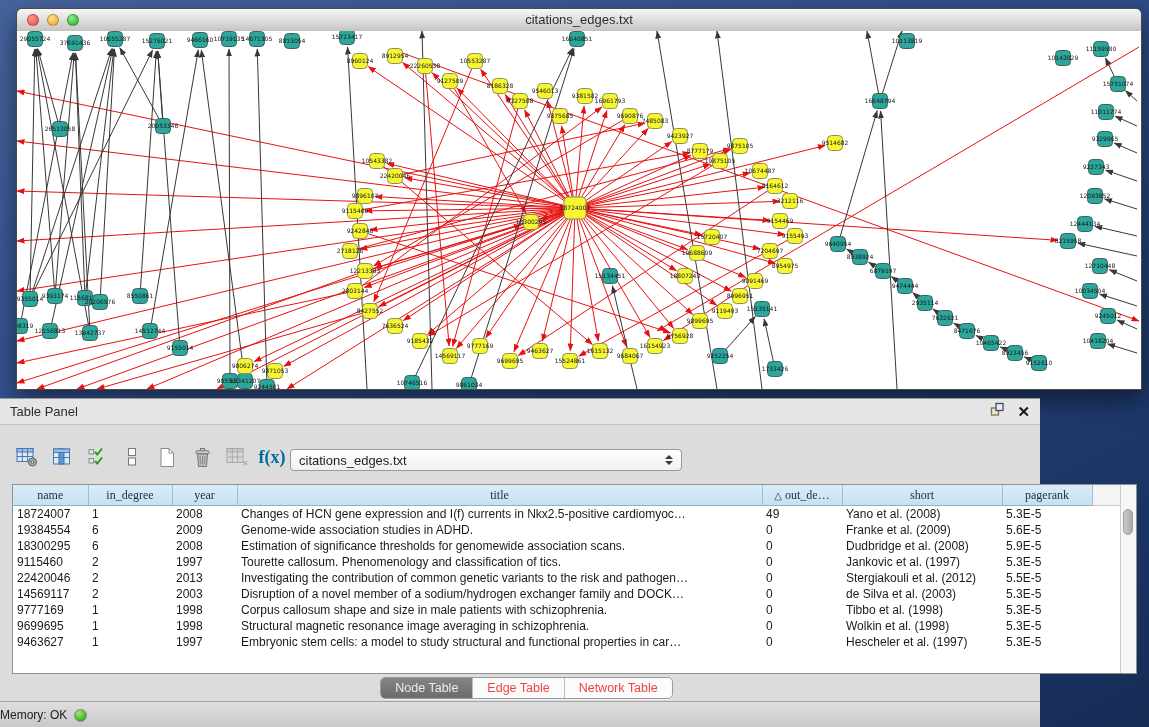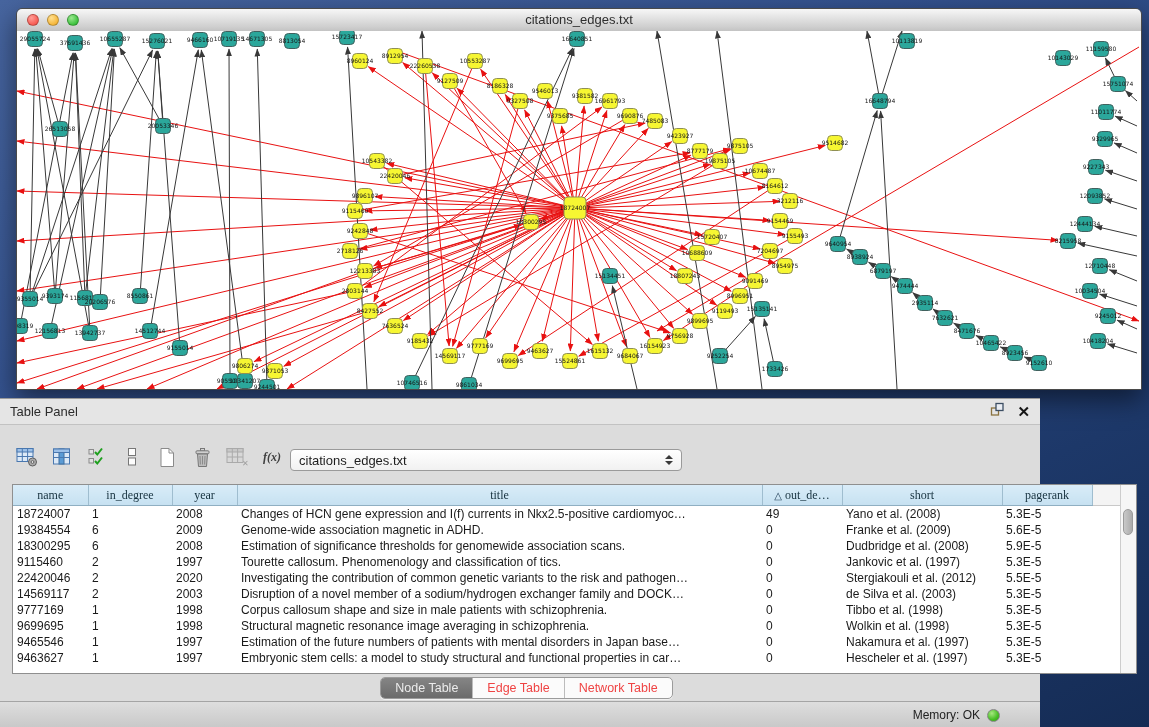--- a/index.html
+++ b/index.html
@@ -32,21 +32,21 @@
     background-image:radial-gradient(#7d7d7d 1px,transparent 1.3px);background-size:4px 3px;}
   .panel-titlebar{position:absolute;left:0;top:0;right:0;height:26px;background:#e5e5e5;
     border-bottom:1px solid #c2c2c2;display:flex;align-items:center;padding:0 10px;box-sizing:border-box;}
   .panel-title{font-size:13px;color:#2c2c2c;}
   .titlebar-right{margin-left:auto;display:flex;align-items:center;gap:12px;}
   .close-x{font-size:15px;font-weight:bold;color:#151515;line-height:14px;cursor:default;}
   .panel-body{position:absolute;left:0;top:26px;right:0;bottom:0;background:#dcdcdc;}
 
   .toolbar{position:absolute;left:14px;top:16px;height:32px;display:flex;align-items:center;gap:9px;}
   .tool-btn{width:26px;height:26px;display:flex;align-items:center;justify-content:center;}
-  .fx{font-family:"Liberation Serif",serif;font-style:italic;font-weight:bold;font-size:12px;color:#404040;}
+  .fx{font-family:"Liberation Serif",serif;font-weight:bold;font-size:18px;color:#0369a1;}
   .dropdown{position:absolute;left:290px;top:24px;width:392px;height:22px;background:linear-gradient(#ffffff,#f1f1f1);
     border:1px solid #9a9a9a;border-radius:4px;box-sizing:border-box;display:flex;align-items:center;
     padding:0 8px;font-size:13px;color:#1d1d1d;}
   .dd-arrows{margin-left:auto;display:flex;flex-direction:column;gap:2px;align-items:center;}
   .dd-arrows i{display:block;width:0;height:0;border-left:4px solid transparent;border-right:4px solid transparent;}
   .dd-up{border-bottom:4px solid #3a3a3a;}
   .dd-down{border-top:4px solid #3a3a3a;}
 
   .table-wrap{position:absolute;left:12px;top:59px;width:1125px;height:190px;background:#ffffff;
     border:1px solid #8f8f8f;box-sizing:border-box;overflow:hidden;}
@@ -64,21 +64,21 @@
 
   .tabs-row{position:absolute;left:13px;right:0;top:252px;display:flex;justify-content:center;}
   .seg{display:inline-flex;border:1px solid #9b9b9b;border-radius:5px;overflow:hidden;background:#fbfbfb;
     box-shadow:0 1px 0 rgba(255,255,255,.6);}
   .seg .segment{padding:2px 14px;font-size:12.5px;color:#ef4444;border-left:1px solid #bcbcbc;line-height:16px;}
   .seg .segment:first-child{border-left:none;}
   .seg .segment.active{background:linear-gradient(#858585,#6b6b6b);color:#ececec;}
 
   .status-bar{position:absolute;left:0;right:0;bottom:0;height:27px;
     background:linear-gradient(#dedede,#c8c8c8);border-top:1px solid #a5a5a5;
-    display:flex;align-items:center;justify-content:flex-end;padding-right:40px;box-sizing:border-box;gap:7px;}
+    display:flex;align-items:center;padding-right:55px;box-sizing:border-box;gap:7px;}
   .mem-label{font-size:12px;color:#222;}
   .mem-dot{width:13px;height:13px;border-radius:50%;border:1px solid #858585;box-sizing:border-box;
     background:radial-gradient(circle at 35% 30%,#a6e77f,#46bd24 60%,#2f9e12);}
 </style>
 </head>
 <body>
 
 <div class="desktop">
 
   <div class="net-window">
@@ -819,21 +819,21 @@
                 <td>Changes of HCN gene expression and I(f) currents in Nkx2.5-positive cardiomyoc…</td>
                 <td>49</td>
                 <td>Yano et al. (2008)</td>
                 <td>5.3E-5</td>
                 <td></td>
               </tr>
               <tr>
                 <td>19384554</td>
                 <td>6</td>
                 <td>2009</td>
-                <td>Genome-wide association magnetic in ADHD.</td>
+                <td>Genome-wide association studies in ADHD.</td>
                 <td>0</td>
                 <td>Franke et al. (2009)</td>
                 <td>5.6E-5</td>
                 <td></td>
               </tr>
               <tr>
                 <td>18300295</td>
                 <td>6</td>
                 <td>2008</td>
                 <td>Estimation of significance thresholds for genomewide association scans.</td>
@@ -848,21 +848,21 @@
                 <td>1997</td>
                 <td>Tourette callosum. Phenomenology and classification of tics.</td>
                 <td>0</td>
                 <td>Jankovic et al. (1997)</td>
                 <td>5.3E-5</td>
                 <td></td>
               </tr>
               <tr>
                 <td>22420046</td>
                 <td>2</td>
-                <td>2020</td>
+                <td>2013</td>
                 <td>Investigating the contribution of common genetic variants to the risk and pathogen…</td>
                 <td>0</td>
                 <td>Stergiakouli et al. (2012)</td>
                 <td>5.5E-5</td>
                 <td></td>
               </tr>
               <tr>
                 <td>14569117</td>
                 <td>2</td>
                 <td>2003</td>
@@ -886,30 +886,20 @@
                 <td>9699695</td>
                 <td>1</td>
                 <td>1998</td>
                 <td>Structural magnetic resonance image averaging in schizophrenia.</td>
                 <td>0</td>
                 <td>Wolkin et al. (1998)</td>
                 <td>5.3E-5</td>
                 <td></td>
               </tr>
               <tr>
-                <td>9465546</td>
-                <td>1</td>
-                <td>1997</td>
-                <td>Estimation of the future numbers of patients with mental disorders in Japan base…</td>
-                <td>0</td>
-                <td>Nakamura et al. (1997)</td>
-                <td>5.3E-5</td>
-                <td></td>
-              </tr>
-              <tr>
                 <td>9463627</td>
                 <td>1</td>
                 <td>1997</td>
                 <td>Embryonic stem cells: a model to study structural and functional properties in car…</td>
                 <td>0</td>
                 <td>Hescheler et al. (1997)</td>
                 <td>5.3E-5</td>
                 <td></td>
               </tr>
             </tbody>

